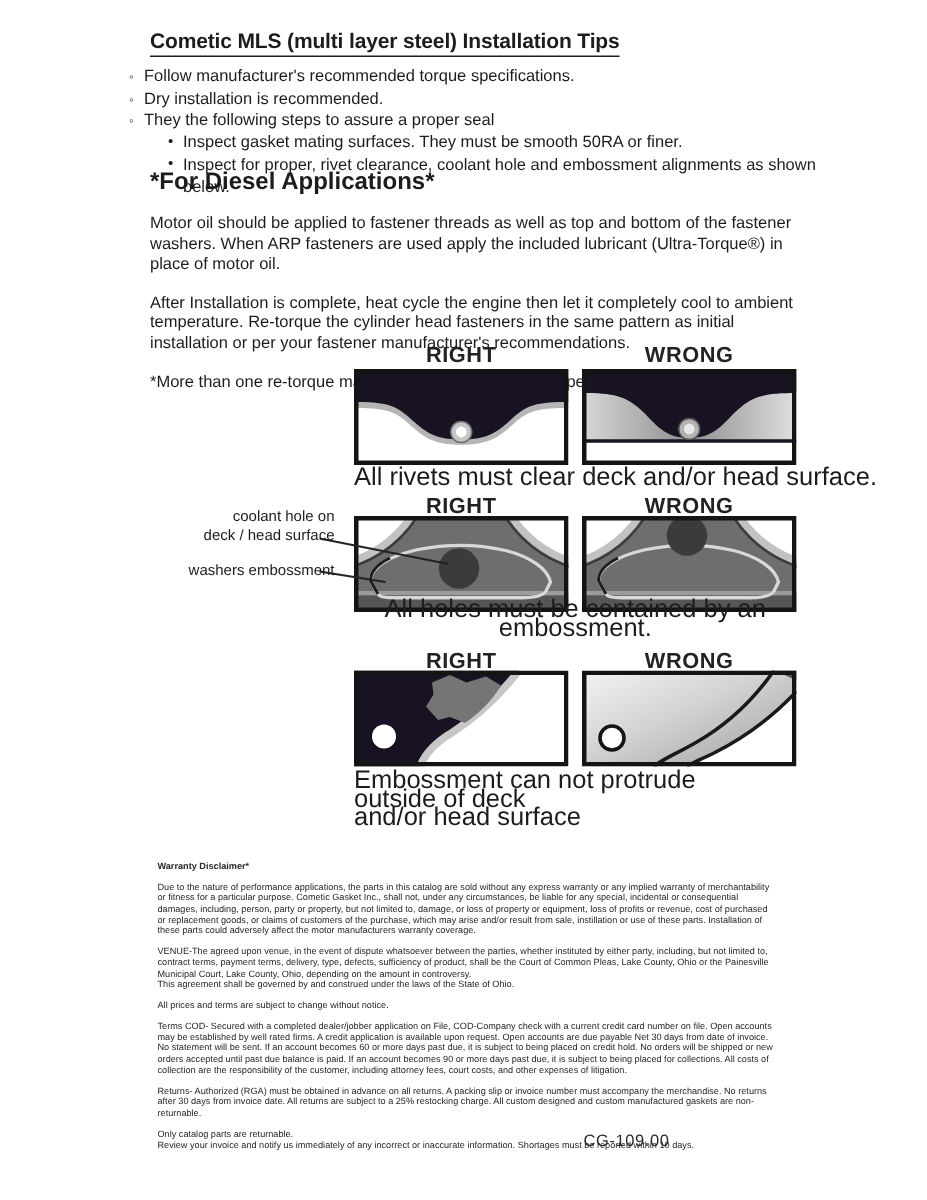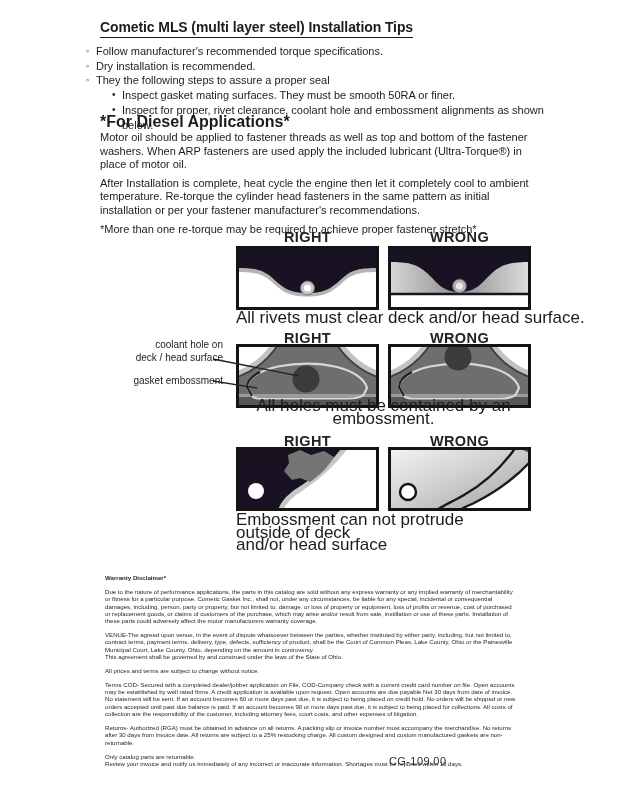--- a/index.html
+++ b/index.html
@@ -15,21 +15,21 @@
   }
   
   .bullets{left:86px;top:44px;width:460px;font-size:11px;}
   .b-line{display:flex;line-height:14.7px;}
   .b-line .marker{width:10px;flex:0 0 10px;text-align:left;font-size:9px;line-height:14.7px;}
   .b-line.lvl2{padding-left:26px;}
   .b-line.lvl2 .marker{font-size:10px;}
   
   .diesel-heading{left:100px;top:113px;font-size:16px;font-weight:bold;}
   .diesel-body{left:100px;top:131px;width:438px;font-size:11px;line-height:13.6px;}
-  .diesel-body p{margin:0 0 5px 0;}
+  .diesel-body p{margin:12px 0 5px 0;}
   
   .rw-label{width:143px;text-align:center;font-size:14.5px;font-weight:600;letter-spacing:0.4px;color:#222;}
   .caption{font-size:17px;color:#1c1c1c;line-height:12.6px;}
   .panel{width:143px;height:64px;display:block;}
   .annot{font-size:10px;line-height:13px;text-align:right;color:#1c1c1c;}
   
   .legal{left:105px;top:574px;width:412px;font-size:6.1px;line-height:7.35px;color:#262626;}
   .legal .blk{margin:0 0 6.5px 0;}
   .legal .hd{font-weight:bold;}
   .footer-code{left:389px;top:755px;font-size:11px;letter-spacing:0.4px;color:#2b2b2b;}
@@ -103,21 +103,21 @@
 
   <div class="abs caption" style="left:236px;top:312px;">All rivets must clear deck and/or head surface.</div>
 
   <div class="abs rw-label" style="left:236px;top:330px;">RIGHT</div>
   <div class="abs rw-label" style="left:388px;top:330px;">WRONG</div>
 
   <div class="abs annot" style="right:405px;top:338px;">
     <div>coolant hole on</div>
     <div>deck / head surface</div>
   </div>
-  <div class="abs annot" style="right:405px;top:374px;">gasket embossment</div>
+  <div class="abs annot" style="right:405px;top:374px;">washers embossment</div>
 
   <svg class="abs" style="left:211px;top:349px;width:100px;height:45px;z-index:5;" viewBox="0 0 100 45">
     <line x1="2" y1="10" x2="88" y2="27" stroke="#222222" stroke-width="1.4"></line>
     <line x1="2" y1="32" x2="46" y2="39" stroke="#222222" stroke-width="1.4"></line>
   </svg>
 
   <svg class="abs panel" style="left:236px;top:344px;" viewBox="0 0 143 64">
     <rect width="143" height="64" fill="#6e6e6e"></rect>
     <rect y="50" width="143" height="3" fill="#9c9c9c"></rect>
     <rect y="53" width="143" height="11" fill="#565656"></rect>

